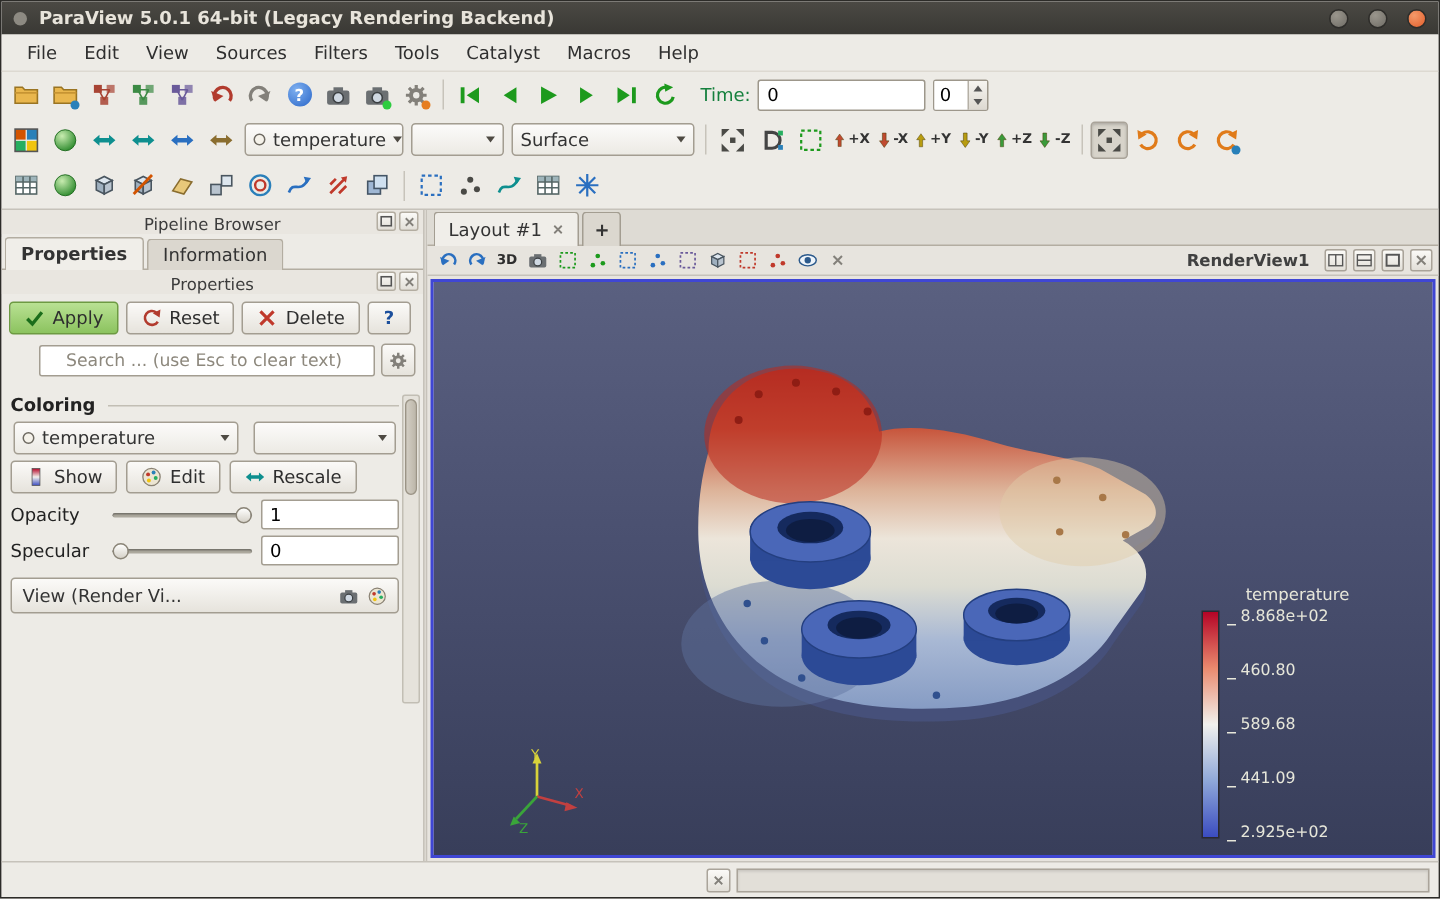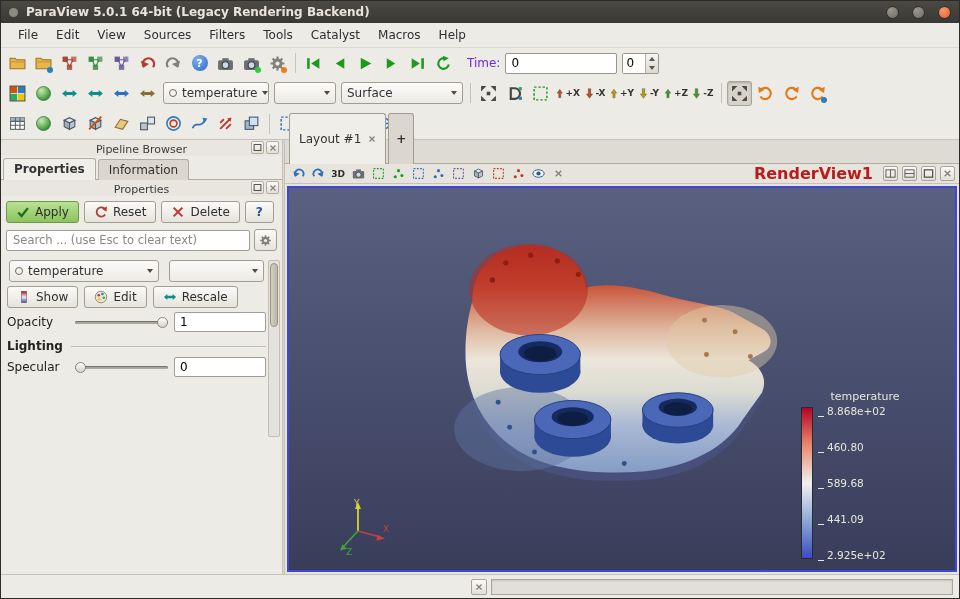--- a/index.html
+++ b/index.html
@@ -25,21 +25,21 @@
 .ic{width:17px;height:17px;display:block;}
 .ic.sm{width:13px;height:13px;}
 .flip{transform:scaleX(-1);}
 .sep{width:1px;height:20px;background:#c7c3ba;margin:0 4px;flex:0 0 auto;}
 .badge{position:absolute;right:2px;bottom:2px;width:6px;height:6px;border-radius:50%;}
 .badge.orange{background:#e67e22;}.badge.green{background:#2ecc40;}.badge.blue{background:#2980b9;}
 .c-rust{color:#a84434;}.c-green{color:#1d9a1d;}.c-green2{color:#3c8a44;}.c-purple{color:#6a5a9a;}
 .c-undo{color:#b23b2e;}.c-gray{color:#83807a;}.c-teal{color:#0e8f8f;}.c-blue{color:#2a6fc0;}
 .c-orange{color:#e07b1a;}.c-dark{color:#4a4a46;}.c-olive{color:#8a6d2f;}.c-red{color:#c0392b;}
 .help-ball{width:16px;height:16px;border-radius:50%;background:radial-gradient(circle at 35% 30%,#7fb0f0,#2a66c8);color:#fff;font-size:11px;font-weight:bold;display:flex;align-items:center;justify-content:center;}
-.time-label{margin:0 4px 0 10px;color:#6d28d9;}
+.time-label{margin:0 4px 0 10px;color:#15803d;}
 .time-input{width:112px;height:21px;border:1px solid #9d978b;border-radius:2px;background:#fff;padding:0 5px;font-size:12px;}
 .spin{display:inline-flex;margin-left:4px;border:1px solid #9d978b;border-radius:2px;background:#fff;height:21px;}
 .spin-input{width:22px;border:none;outline:none;padding:0 3px;font-size:12px;}
 .spin-btns{display:flex;flex-direction:column;width:13px;border-left:1px solid #b5b0a6;background:linear-gradient(#f6f4f0,#ddd9d1);}
 .spin-up,.spin-dn{flex:1;position:relative;}
 .spin-up::after,.spin-dn::after{content:"";position:absolute;left:3px;border-left:3px solid transparent;border-right:3px solid transparent;}
 .spin-up::after{top:3px;border-bottom:4px solid #555;}
 .spin-dn::after{bottom:3px;border-top:4px solid #555;}
 .combo{display:inline-flex;align-items:center;height:22px;border:1px solid #a39d91;border-radius:3px;background:linear-gradient(#fcfbfa,#eceae4);padding:0 5px;gap:5px;margin:0 2px;flex:0 0 auto;}
 .combo .caret{width:0;height:0;border-left:3.5px solid transparent;border-right:3.5px solid transparent;border-top:4.5px solid #4e4a43;margin-left:auto;}
@@ -68,21 +68,21 @@
 .panel-tabs{display:flex;align-items:flex-end;height:22px;padding-left:2px;background:#edebe6;border-bottom:1px solid #b3ada1;margin-top:2px;}
 .ptab{padding:3px 10px 3px;border:1px solid #b3ada1;border-bottom:none;border-radius:3px 3px 0 0;background:#dbd7cf;font-size:12px;margin-right:2px;position:relative;top:1px;}
 .ptab.active{background:#f0eee9;font-weight:bold;padding-bottom:4px;}
 
 .props-actions{display:flex;align-items:center;gap:5px;padding:5px 5px 4px;}
 .btn{display:inline-flex;align-items:center;gap:5px;padding:3px 9px;border:1px solid #a39d91;border-radius:3px;background:linear-gradient(#fbfaf8,#e6e3dc);font-size:12px;color:#2e2e2e;}
 .btn .ic{width:14px;height:14px;}
 .btn-apply{background:linear-gradient(#b9e193,#8cc35f);border-color:#6d9a42;}
 .btn-help{padding:3px 10px;font-weight:bold;color:#1c4f9c;}
 .search-row{display:flex;align-items:center;gap:4px;padding:2px 5px 5px;}
-.search-input{flex:1;height:21px;border:1px solid #a39d91;border-radius:2px;background:#fff;padding:0 6px;font-size:11.5px;}
+.search-input{flex:1;height:21px;border:1px solid #a39d91;border-radius:2px;background:#fff;padding:0 17px;font-size:11.5px;margin-left:20px;}
 .search-input::placeholder{color:#8d887d;}
 .gearbtn{width:23px;height:22px;display:flex;align-items:center;justify-content:center;border:1px solid #a39d91;border-radius:3px;background:linear-gradient(#fbfaf8,#e6e3dc);}
 .props-body{position:relative;padding:0 16px 0 6px;}
 .section-h{display:flex;align-items:center;gap:8px;margin:7px 0 3px;font-weight:bold;color:#222;}
 .section-h::after{content:"";flex:1;height:1px;background:#c2beb4;}
 .prow{display:flex;align-items:center;gap:6px;margin:4px 0;}
 .plabel{width:62px;font-size:12px;color:#222;flex:0 0 auto;}
 .slider{position:relative;height:15px;flex:1;}
 .slider .groove{position:absolute;left:0;right:0;top:6px;height:3px;background:#aeaa9f;border-radius:2px;box-shadow:inset 0 1px 1px rgba(0,0,0,.35);}
 .slider .handle{position:absolute;top:2px;width:11px;height:11px;border-radius:50%;background:linear-gradient(#fefefd,#d6d2c9);border:1px solid #8b8578;}
@@ -90,28 +90,28 @@
 .handle.at-min{left:0;}
 .num-input{width:92px;height:20px;border:1px solid #a39d91;border-radius:2px;background:#fff;padding:0 5px;font-size:12px;flex:0 0 auto;}
 .vscroll{position:absolute;right:2px;top:0;bottom:-60px;width:12px;background:#e5e2db;border:1px solid #c2beb4;border-radius:2px;}
 .vthumb{position:absolute;left:1px;right:1px;top:2px;height:64px;background:linear-gradient(90deg,#d3cec4,#bdb7aa);border:1px solid #9b9486;border-radius:5px;}
 .view-section{display:flex;align-items:center;gap:6px;margin-top:8px;border:1px solid #a39d91;border-radius:3px;background:linear-gradient(#fbfaf8,#e6e3dc);padding:4px 7px;}
 .view-section .txt{font-size:12px;}
 .view-section .spacer{flex:1;}
 
 .main-area{position:absolute;left:284px;top:139px;right:0;bottom:24px;background:#e7e4de;}
 .tabbar{height:24px;display:flex;align-items:flex-end;padding:2px 4px 0;border-bottom:1px solid #b3ada1;background:#dedbd4;}
-.vtab{display:flex;align-items:center;gap:7px;padding:18px 9px;border:1px solid #a39d91;border-bottom:none;border-radius:3px 3px 0 0;background:#f0eee9;font-size:12px;position:relative;top:1px;}
+.vtab{display:flex;align-items:center;gap:7px;padding:4px 9px;border:1px solid #a39d91;border-bottom:none;border-radius:3px 3px 0 0;background:#f0eee9;font-size:12px;position:relative;top:1px;}
 .vtab-add{width:26px;justify-content:center;background:#dbd7cf;margin-left:2px;font-weight:bold;}
 .view-header{height:20px;display:flex;align-items:center;padding:0 4px;gap:2px;background:#e7e4de;border-bottom:1px solid #c6c2ba;}
 .mbtn{position:relative;width:18px;height:17px;display:inline-flex;align-items:center;justify-content:center;border-radius:2px;flex:0 0 auto;}
 .mbtn .ic{width:13px;height:13px;}
 .threed{font-size:9px;font-weight:bold;color:#2e2e2e;}
 .vh-spacer{flex:1;}
-.view-title{font-weight:bold;font-size:16px;color:#b91c1c;margin-right:6px;}
+.view-title{font-weight:bold;font-size:11px;color:#404040;margin-right:6px;}
 .wbtn{width:15px;height:15px;display:inline-flex;align-items:center;justify-content:center;border:1px solid #a9a399;border-radius:2px;background:linear-gradient(#fbfaf7,#e2dfd8);margin-left:2px;}
 .render-view{position:absolute;left:2px;right:2px;top:46px;bottom:2px;border:2px solid #3f46d4;background:linear-gradient(#5a6080 0%,#4a5070 45%,#383e5a 100%);overflow:hidden;}
 .rv-model{position:absolute;left:128px;top:50px;width:384px;height:258px;}
 
 .legend{position:absolute;top:202px;right:26px;width:128px;color:#e7e7da;}
 .lg-title{font-size:11px;text-align:center;margin-bottom:4px;}
 .lg-row{display:flex;gap:5px;}
 .lg-bar{width:12px;height:152px;border:1px solid #2a2a33;background:linear-gradient(#b40426 0%,#e98a6e 25%,#f1f0ec 50%,#8fa8d8 75%,#3b4cc0 100%);}
 .lg-labels{display:flex;flex-direction:column;justify-content:space-between;height:156px;margin-top:-2px;}
 .lg-label{display:flex;align-items:flex-end;gap:3px;font-size:10.5px;}
@@ -695,20 +695,21 @@
     </div>
     <div class="search-row">
       <input class="search-input" placeholder="Search ... (use Esc to clear text)" style="">
       <span class="gearbtn c-gray">
           <svg class="ic sm">
             <use href="#s-gear"></use>
           </svg>
         </span>
     </div>
     <div class="props-body">
+      <div class="section-h">Coloring</div>
       <div class="prow">
         <span class="combo" style="width:150px">
             <span class="dot"></span>
             <span>temperature</span>
             <span class="caret"></span>
           </span>
         <span class="combo" style="flex:1">
             <span></span>
             <span class="caret"></span>
           </span>
@@ -734,28 +735,37 @@
           </button>
       </div>
       <div class="prow">
         <span class="plabel">Opacity</span>
         <span class="slider">
             <span class="groove"></span>
             <span class="handle at-max"></span>
           </span>
         <input class="num-input" value="1" style="">
       </div>
-      <div class="section-h">Lighting</div>
       <div class="prow">
         <span class="plabel">Specular</span>
         <span class="slider">
             <span class="groove"></span>
             <span class="handle at-min"></span>
           </span>
         <input class="num-input" value="0" style="">
+      </div>
+      <div class="view-section">
+        <span class="txt">View (Render Vi...</span>
+        <span class="spacer"></span>
+        <svg class="ic sm">
+            <use href="#s-camera"></use>
+          </svg>
+        <svg class="ic sm">
+            <use href="#s-palette"></use>
+          </svg>
       </div>
       <div class="vscroll">
           <span class="vthumb"></span>
         </div>
     </div>
   </div>
   <div class="splitter"></div>
 
   <div class="main-area">
     <div class="tabbar">

